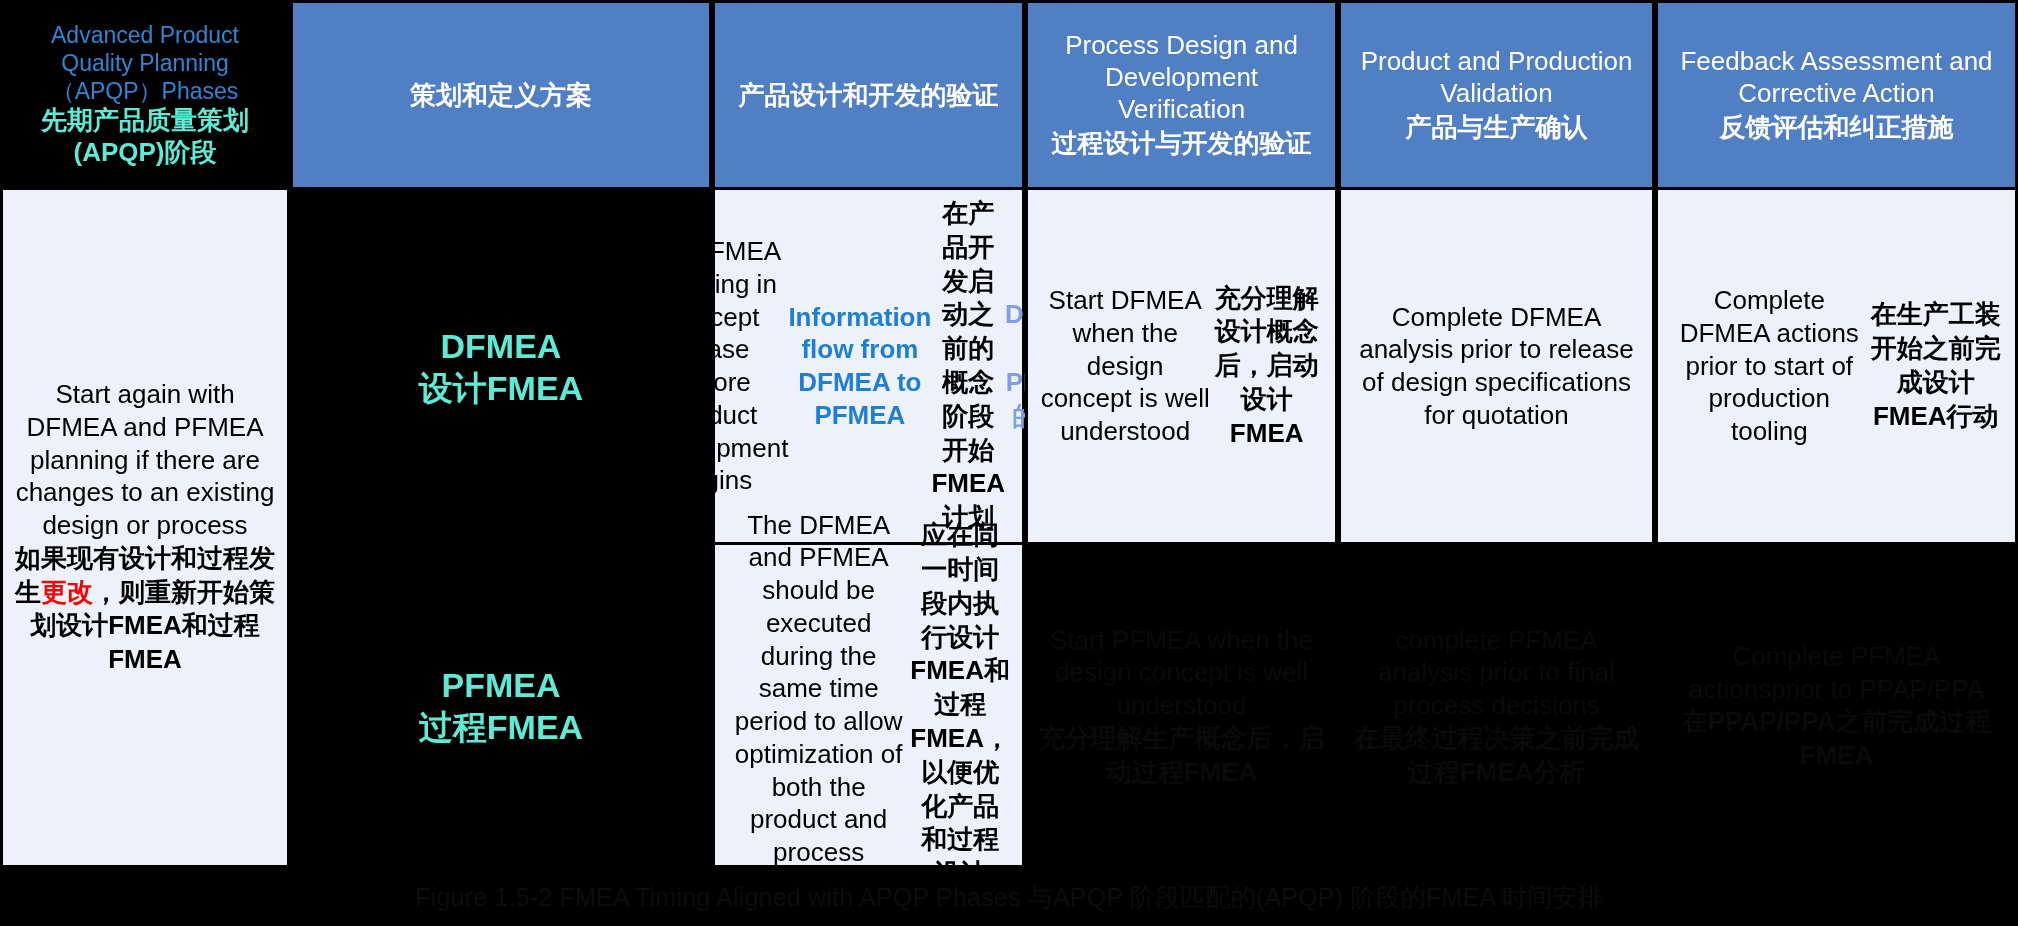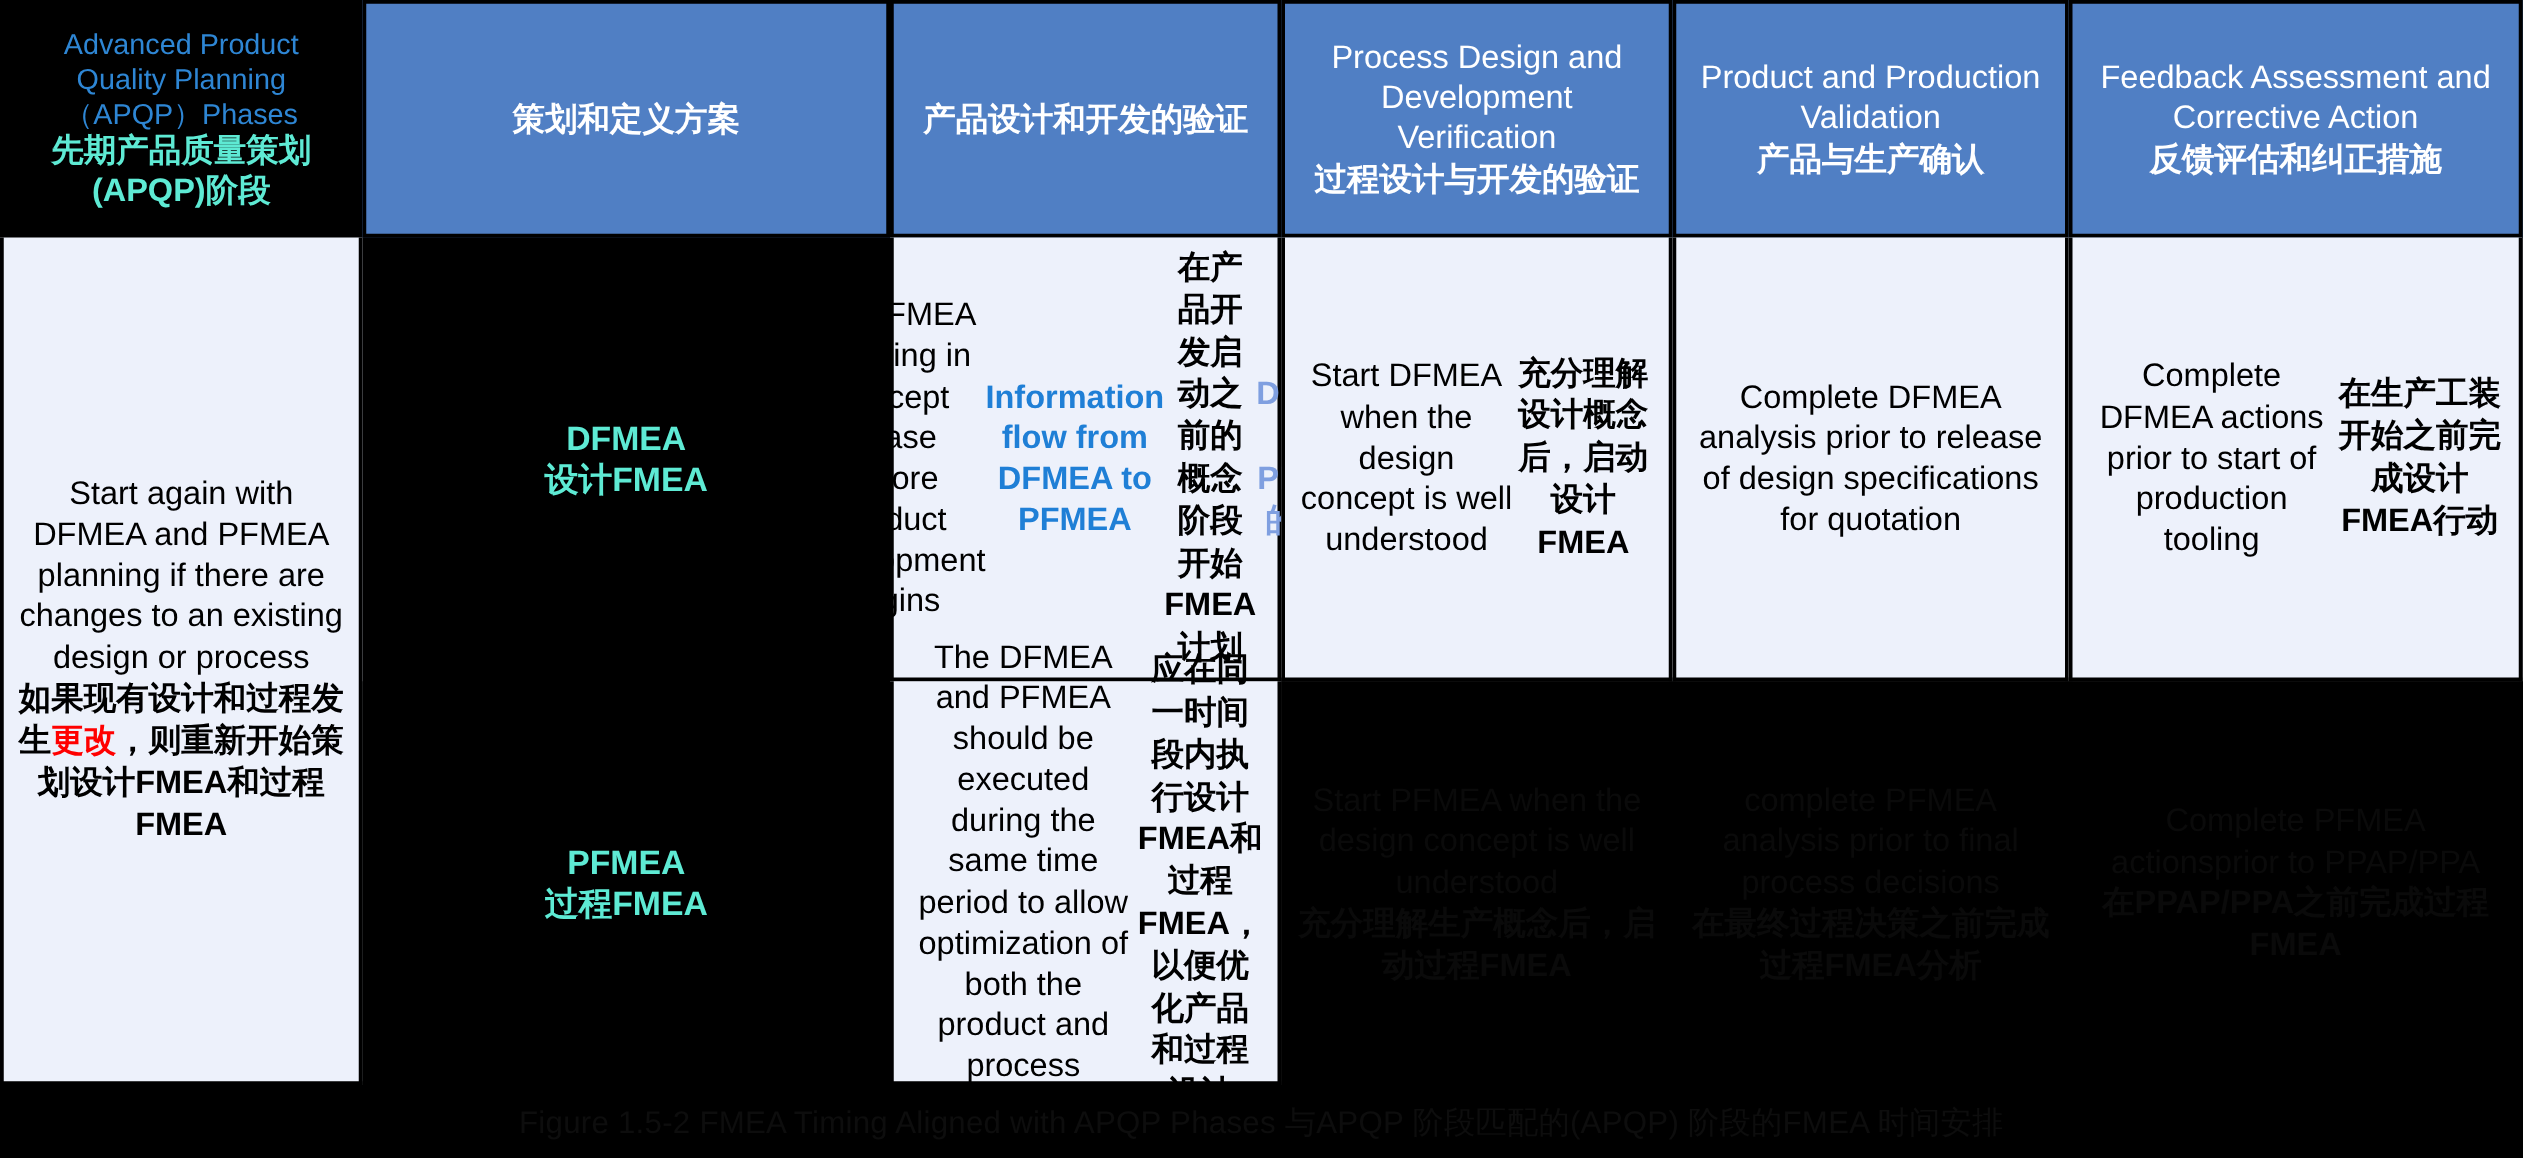--- a/index.html
+++ b/index.html
@@ -43,21 +43,21 @@
     line-height: 1.22;
     color: #2E86D4;
     font-weight: 400;
   }
   .rowhead .cn {
     font-size: 26px;
     line-height: 1.22;
     color: #5eead4;
     font-weight: bold;
   }
-  .rowhead.small .cn { font-size: 27px; }
+  .rowhead.small .cn { font-size: 34px; }
 
   
   .corner .en { font-size: 23px; }
   .corner .cn { font-size: 26px; }
 
   
   .hcell {
     background: #507FC4;
     border-left: 3px solid #000000;
     border-right: 3px solid #000000;

